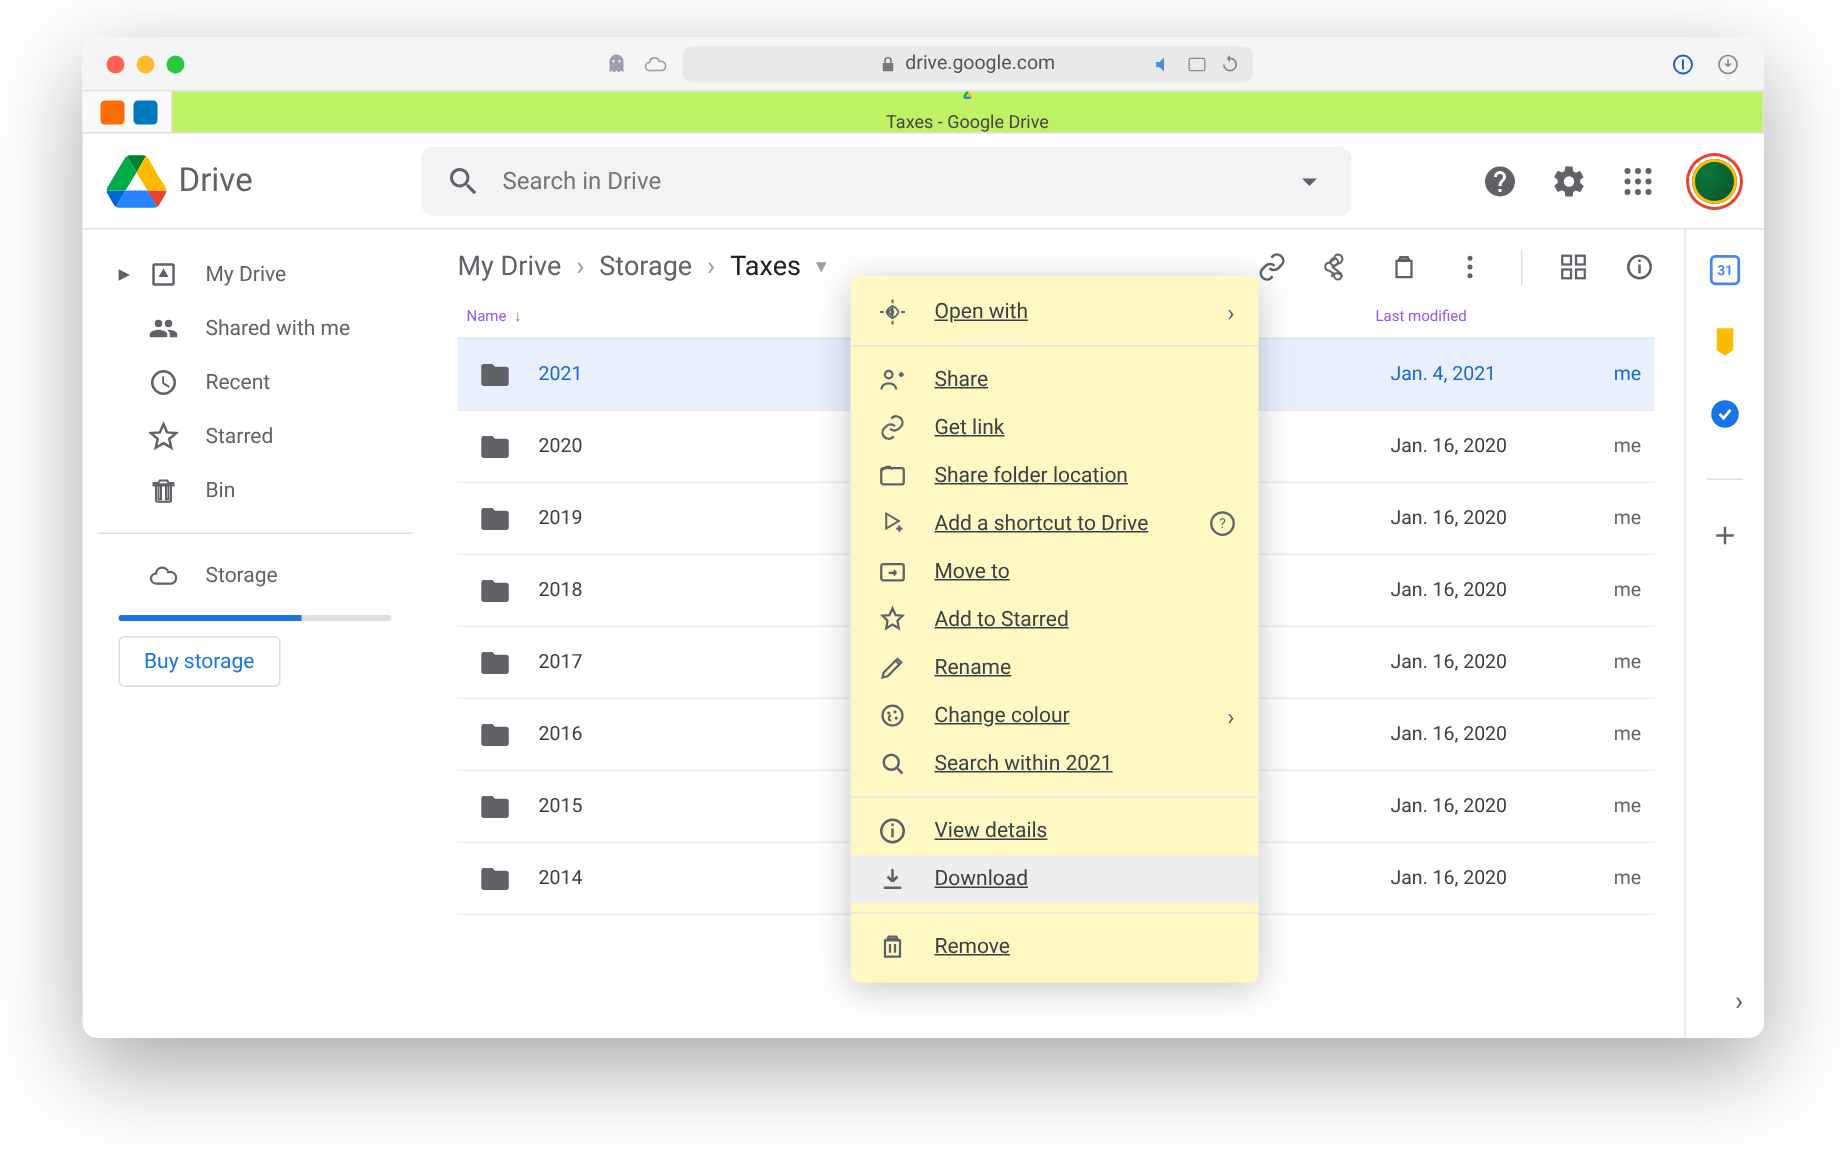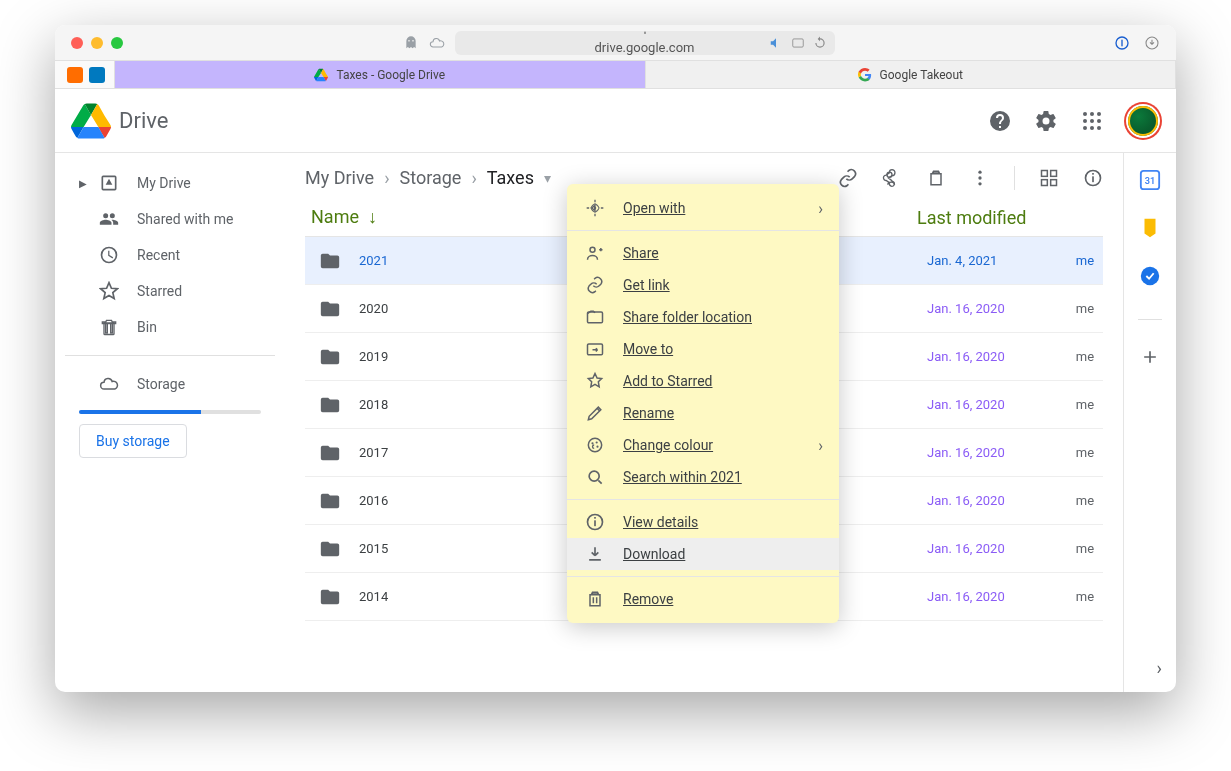--- a/index.html
+++ b/index.html
@@ -8,30 +8,30 @@
   .window { position: absolute; left: 55px; top: 25px; width: 1121px; height: 667px; background: #fff; border-radius: 10px; box-shadow: 0 20px 60px rgba(0,0,0,0.35); overflow: hidden; }
 
   
   .titlebar { height: 36px; background: #f5f5f5; display: flex; align-items: center; padding: 0 16px; gap: 8px; border-bottom: 1px solid #e0e0e0; }
   .traffic { display: flex; gap: 8px; }
   .dot { width: 12px; height: 12px; border-radius: 50%; }
   .dot.red { background: #ff5f57; }
   .dot.yellow { background: #febc2e; }
   .dot.green { background: #28c840; }
   .titlebar-center { flex:1; display:flex; align-items:center; justify-content:center; gap:10px; }
-  .urlbar { background:#e9e9e9; border-radius:6px; height:24px; min-width:380px; display:flex; align-items:center; justify-content:center; gap:6px; color:#555; font-size:13px; padding:0 48px; position:relative;flex-direction:column;}
+  .urlbar { background:#e9e9e9; border-radius:6px; height:24px; min-width:380px; display:flex; align-items:center; justify-content:center; gap:6px; color:#555; font-size:13px; padding:0 48px; position:relative;}
   .urlbar .right-icons { position:absolute; right:8px; display:flex; gap:8px; color:#888;}
   .titlebar-right { display:flex; gap:14px; color:#888; }
   .mini-icon { width:16px; height:16px; fill:#888; }
 
   .tabbar { height:28px; display:flex; border-bottom:1px solid #e0e0e0; background:#f0f0f0; }
   .bkmk-strip { width: 60px; display:flex; align-items:center; gap:6px; padding-left:12px; background:#fafafa; border-right:1px solid #e0e0e0;}
   .bkmk { width:16px; height:16px; border-radius:3px; }
   .tab { flex:1; display:flex; align-items:center; justify-content:center; gap:8px; font-size:12px; color:#444; border-right:1px solid #e0e0e0; }
-  .tab.active { background:#c4b5fd; }
+  .tab.active { background:#bef264;flex-direction:column; }
 
   
   .app-header { height:64px; display:flex; align-items:center; padding:0 16px; border-bottom:1px solid #e5e5e5; gap:10px;}
   .drive-logo { display:flex; align-items:center; gap:8px; width:200px; }
   .drive-logo-svg { width:40px; height:36px; }
   .drive-title { font-size:22px; color:#5f6368; }
   .searchbar { flex:1; max-width:620px; height:46px; background:#f1f3f4; border-radius:8px; display:flex; align-items:center; padding:0 16px; gap:14px; color:#5f6368; font-size:16px;}
   .searchbar-caret { margin-left:auto; }
   .hdr-actions { margin-left:auto; display:flex; align-items:center; gap:22px; color:#5f6368;}
   .icon-btn { width:24px; height:24px; fill:#5f6368; cursor:pointer; }
@@ -57,30 +57,30 @@
 
   .main { flex:1; padding:14px 20px 0 20px; border-right:1px solid #e5e5e5; position:relative; overflow:hidden;}
   .toolbar { display:flex; align-items:center; gap:4px; color:#5f6368; margin-bottom:10px; position:relative; }
   .breadcrumb { display:flex; align-items:center; gap:10px; font-size:18px; color:#5f6368;}
   .breadcrumb .crumb { cursor:pointer; }
   .breadcrumb .chev { color:#9aa0a6; }
   .toolbar-actions { position:absolute; right:0; display:flex; align-items:center; gap:24px;}
   .toolbar-actions svg { width:20px; height:20px; fill:#5f6368; cursor:pointer;}
   .toolbar-sep { width:1px; height:24px; background:#e0e0e0;}
 
-  .col-head { display:flex; align-items:center; gap:10px; font-size:18px; color:#4d7c0f; padding:8px 6px; border-bottom:1px solid #e5e5e5;}
+  .col-head { display:flex; align-items:center; gap:10px; font-size:10px; color:#8b5cf6; padding:8px 6px; border-bottom:1px solid #e5e5e5;}
   .col-name { flex:1;}
   .col-mod { width:180px; text-align:left;}
 
   .row { display:flex; align-items:center; height:48px; border-bottom:1px solid #eee; font-size:13px; color:#3c4043; cursor:pointer; }
   .row.selected { background:#e8f0fe; color:#1967d2;}
   .row.selected .folder-svg path { fill:#5f6368;}
   .row .folder-svg { width:22px; height:22px; margin:0 18px 0 14px;}
   .row .name { flex:1;}
-  .row .date { width:140px; color:#8b5cf6;}
+  .row .date { width:140px; color:#404040;}
   .row.selected .date { color:#1967d2;}
   .row .owner { width:36px; color:#5f6368;text-align:center;}
   .row.selected .owner { color:#1967d2;}
 
   
   .rail { width:52px; display:flex; flex-direction:column; align-items:center; padding-top:16px; gap:26px; position:relative;}
   .rail-item { width:22px; height:22px; border-radius:4px; cursor:pointer; display:flex; align-items:center; justify-content:center;}
   .rail .chev-collapse { position:absolute; bottom:14px; right:14px; color:#5f6368; font-size:18px;}
 
   
@@ -150,43 +150,43 @@
     <div class="tab active">
       <svg width="14" height="14" viewBox="0 0 87 78">
           <path fill="#0066da" d="M6.6 66l3.9 6.7c.8 1.4 2 2.5 3.3 3.3L27.5 52H0c0 1.5.4 3 1.2 4.4L6.6 66z"></path>
           <path fill="#00ac47" d="M43.5 26L29.8 2c-1.4.8-2.5 1.9-3.3 3.3L1.2 47.6C.4 49 0 50.5 0 52h27.5l16-26z"></path>
           <path fill="#ea4335" d="M73.2 76c1.4-.8 2.5-1.9 3.3-3.3l1.6-2.8 7.7-13.3c.8-1.4 1.2-2.9 1.2-4.4H59.5l5.9 11.5L73.2 76z"></path>
           <path fill="#00832d" d="M43.5 26L57.2 2c-1.4-.8-2.9-1.2-4.4-1.2H34.2c-1.5 0-3.1.4-4.4 1.2L43.5 26z"></path>
           <path fill="#2684fc" d="M59.5 52h-32L13.8 76c1.4.8 2.9 1.2 4.4 1.2h50.6c1.5 0 3.1-.4 4.4-1.2L59.5 52z"></path>
           <path fill="#ffba00" d="M73 27.4L60.5 5.3c-.8-1.4-2-2.5-3.3-3.3L43.5 26l16 26H87c0-1.5-.4-3-1.2-4.4L73 27.4z"></path>
         </svg>
       <span>Taxes - Google Drive</span>
-    </div>
-    <div class="tab">
-      <svg width="14" height="14" viewBox="0 0 48 48">
-          <path fill="#4285f4" d="M45 24.5c0-1.6-.1-2.7-.4-3.9H24v7.1h12c-.2 2-1.6 5-5 7l7.6 5.9C43 36.6 45 31 45 24.5z"></path>
-          <path fill="#34a853" d="M24 46c6.5 0 11.9-2.1 15.9-5.8l-7.6-5.9c-2 1.4-4.8 2.4-8.3 2.4-6.3 0-11.7-4.2-13.6-9.9l-7.9 6.1C6.4 40.6 14.6 46 24 46z"></path>
-          <path fill="#fbbc04" d="M10.4 26.8c-.5-1.4-.8-3-.8-4.8s.3-3.4.8-4.8l-7.9-6.1C.9 14.4 0 18.6 0 22s.9 7.6 2.5 10.9l7.9-6.1z"></path>
-          <path fill="#ea4335" d="M24 9.5c3.5 0 6.6 1.2 9 3.6l6.7-6.7C35.9 2.4 30.5 0 24 0 14.6 0 6.4 5.4 2.5 13.1l7.9 6.1c1.9-5.7 7.3-9.7 13.6-9.7z"></path>
-        </svg>
-      <span>Google Takeout</span>
     </div>
   </div>
 
   <div class="app-header">
     <div class="drive-logo">
       <svg class="drive-logo-svg" viewBox="0 0 87 78">
           <path fill="#0066da" d="M6.6 66l3.9 6.7c.8 1.4 2 2.5 3.3 3.3L27.5 52H0c0 1.5.4 3 1.2 4.4L6.6 66z"></path>
           <path fill="#00ac47" d="M43.5 26L29.8 2c-1.4.8-2.5 1.9-3.3 3.3L1.2 47.6C.4 49 0 50.5 0 52h27.5l16-26z"></path>
           <path fill="#ea4335" d="M73.2 76c1.4-.8 2.5-1.9 3.3-3.3l1.6-2.8 7.7-13.3c.8-1.4 1.2-2.9 1.2-4.4H59.5l5.9 11.5L73.2 76z"></path>
           <path fill="#00832d" d="M43.5 26L57.2 2c-1.4-.8-2.9-1.2-4.4-1.2H34.2c-1.5 0-3.1.4-4.4 1.2L43.5 26z"></path>
           <path fill="#2684fc" d="M59.5 52h-32L13.8 76c1.4.8 2.9 1.2 4.4 1.2h50.6c1.5 0 3.1-.4 4.4-1.2L59.5 52z"></path>
           <path fill="#ffba00" d="M73 27.4L60.5 5.3c-.8-1.4-2-2.5-3.3-3.3L43.5 26l16 26H87c0-1.5-.4-3-1.2-4.4L73 27.4z"></path>
         </svg>
       <span class="drive-title">Drive</span>
+    </div>
+    <div class="searchbar">
+      <svg class="icon-btn" viewBox="0 0 24 24">
+          <path d="M15.5 14h-.8l-.3-.3a6.5 6.5 0 1 0-.7.7l.3.3v.8l5 5 1.5-1.5-5-5zM9.5 14A4.5 4.5 0 1 1 14 9.5 4.5 4.5 0 0 1 9.5 14z"></path>
+        </svg>
+      <input type="text" style="border: none; background: transparent; flex: 1 1 0%; font-size: 16px; color: rgb(95, 99, 104); outline: none;" placeholder="Search in Drive">
+      <svg class="icon-btn searchbar-caret" width="12" height="12" viewBox="0 0 24 24">
+          <path d="M7 10l5 5 5-5z"></path>
+        </svg>
     </div>
     <div class="hdr-actions">
       <svg class="icon-btn" viewBox="0 0 24 24">
           <path d="M12 2a10 10 0 1 0 10 10A10 10 0 0 0 12 2zm1 17h-2v-2h2zm2.1-7.8l-.9.9A3.4 3.4 0 0 0 13 15h-2v-.5a4 4 0 0 1 1.2-2.8l1.2-1.3A1.9 1.9 0 0 0 14 9a2 2 0 0 0-4 0H8a4 4 0 0 1 8 0 3.2 3.2 0 0 1-.9 2.2z"></path>
         </svg>
       <svg class="icon-btn" viewBox="0 0 24 24">
           <path d="M19.4 13a7.8 7.8 0 0 0 .1-1 7.8 7.8 0 0 0-.1-1l2.1-1.6a.5.5 0 0 0 .1-.6l-2-3.5a.5.5 0 0 0-.6-.2l-2.5 1a7.3 7.3 0 0 0-1.7-1l-.4-2.6A.5.5 0 0 0 14 2h-4a.5.5 0 0 0-.5.4L9.1 5a7.3 7.3 0 0 0-1.7 1l-2.5-1a.5.5 0 0 0-.6.2l-2 3.5a.5.5 0 0 0 .1.6L4.5 11a7.8 7.8 0 0 0 0 2l-2.1 1.6a.5.5 0 0 0-.1.6l2 3.5a.5.5 0 0 0 .6.2l2.5-1a7.3 7.3 0 0 0 1.7 1l.4 2.6A.5.5 0 0 0 10 22h4a.5.5 0 0 0 .5-.4l.4-2.6a7.3 7.3 0 0 0 1.7-1l2.5 1a.5.5 0 0 0 .6-.2l2-3.5a.5.5 0 0 0-.1-.6zM12 15.5A3.5 3.5 0 1 1 15.5 12 3.5 3.5 0 0 1 12 15.5z"></path>
         </svg>
       <svg class="icon-btn" viewBox="0 0 24 24">
           <circle cx="5" cy="5" r="2"></circle>
@@ -430,20 +430,31 @@
       </div>
       <div class="ctx-item">
         <svg viewBox="0 0 24 24">
           <rect x="3" y="6" width="18" height="13" rx="1.5" fill="none" stroke="#5f6368" stroke-width="1.8"></rect>
           <path d="M3 8l4-3h3l2 2" fill="none" stroke="#5f6368" stroke-width="1.8"></path>
         </svg>
         <span>Share folder location</span>
       </div>
       <div class="ctx-item">
         <svg viewBox="0 0 24 24">
+          <path d="M7 4l10 6-10 6z" fill="none" stroke="#5f6368" stroke-width="1.6"></path>
+          <path d="M15 16h5M17.5 13.5v5" stroke="#5f6368" stroke-width="1.8"></path>
+        </svg>
+        <span>Add a shortcut to Drive</span>
+        <svg class="ctx-help" width="18" height="18" viewBox="0 0 24 24">
+          <circle cx="12" cy="12" r="9" fill="none" stroke="#5f6368" stroke-width="1.8"></circle>
+          <text x="12" y="16" text-anchor="middle" font-size="11" fill="#5f6368">?</text>
+        </svg>
+      </div>
+      <div class="ctx-item">
+        <svg viewBox="0 0 24 24">
           <rect x="3" y="6" width="18" height="13" rx="1.5" fill="none" stroke="#5f6368" stroke-width="1.8"></rect>
           <path d="M9 13h6m0 0l-2-2m2 2l-2 2" stroke="#5f6368" stroke-width="1.8" fill="none"></path>
         </svg>
         <span>Move to</span>
       </div>
       <div class="ctx-item">
         <svg viewBox="0 0 24 24">
           <path d="M12 3l2.5 5.5L20 9l-4 4 1 6-5-3-5 3 1-6-4-4 5.5-.5z" fill="none" stroke="#5f6368" stroke-width="1.8"></path>
         </svg>
         <span>Add to Starred</span>

